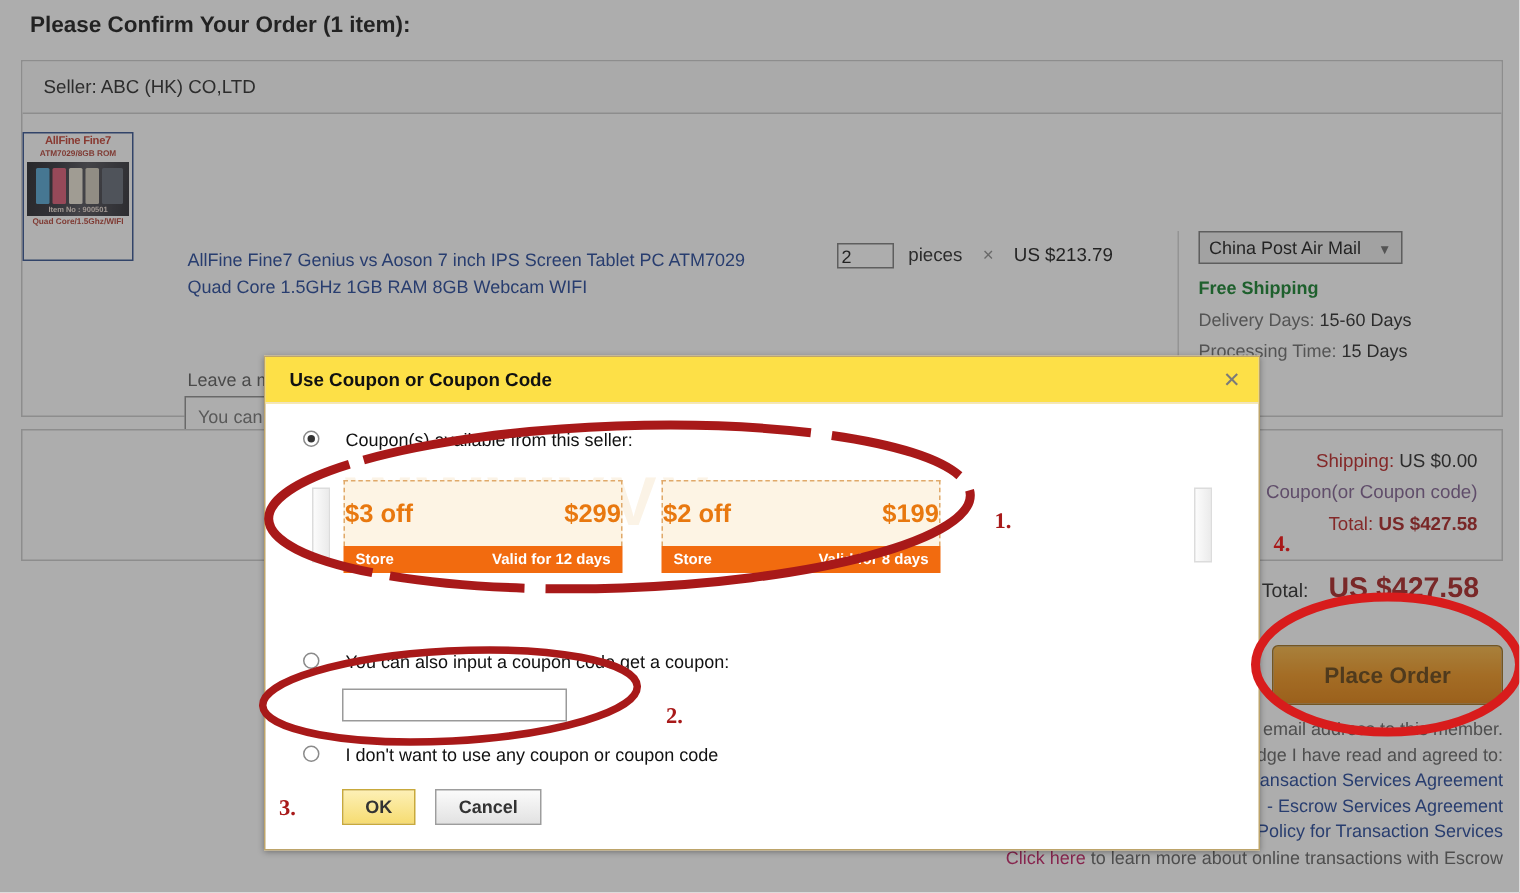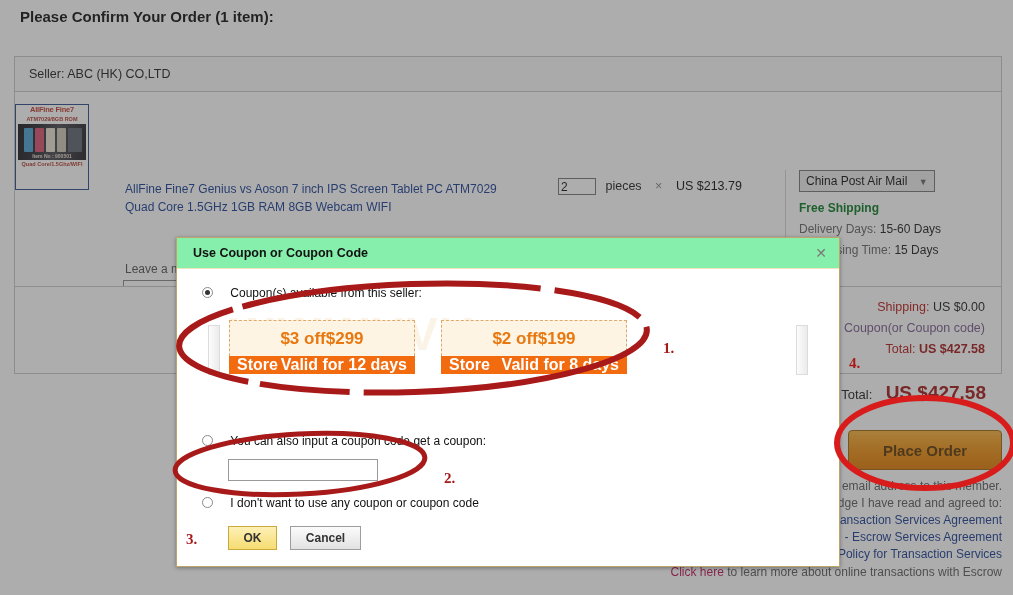--- a/index.html
+++ b/index.html
@@ -12,21 +12,21 @@
   #page{position:absolute;inset:0;background:#fff;}
 
   #page-title{
     position:absolute;left:20px;top:8px;
     font-size:15px;font-weight:bold;color:#111;
   }
 
   
   #order-card{
     position:absolute;left:14px;top:40px;width:988px;height:238px;
-    border:1px solid #c9c9c9;background:#fff;box-sizing:border-box;margin-top:16px;
+    border:1px solid #c9c9c9;background:#fff;box-sizing:border-box;
   }
   #seller-bar{
     height:35px;line-height:35px;padding-left:14px;
     border-bottom:1px solid #c9c9c9;background:#fafafa;
     font-size:12.5px;color:#222;box-sizing:border-box;
   }
   #item-row{position:relative;height:200px;}
   #thumb{
     position:absolute;left:0;top:12px;width:74px;height:86px;
     border:1px solid #2b4a8b;background:#fff;box-sizing:border-box;
@@ -127,21 +127,21 @@
   
   #dim{position:absolute;inset:0;background:rgba(60,60,60,.42);}
 
   
   #modal{
     position:absolute;left:176px;top:237px;width:664px;height:330px;
     background:#fff;border:1px solid #bda46a;box-sizing:border-box;
     box-shadow:0 1px 4px rgba(0,0,0,.35);
   }
   #modal-head{
-    height:31px;background:#86efac;border-bottom:1px solid #f0e3c0;
+    height:31px;background:#fde047;border-bottom:1px solid #f0e3c0;
     display:flex;align-items:center;box-sizing:border-box;padding:0 12px 0 16px;
   }
   #modal-title{font-size:12.5px;font-weight:bold;color:#111;flex:1;}
   #modal-close{font-size:14px;color:#7a7a7a;cursor:pointer;line-height:1;}
 
   #modal-body{position:relative;padding:16px 0 0 0;height:298px;box-sizing:border-box;}
 
   .radio{
     width:11px;height:11px;border:1px solid #8a8a8a;border-radius:50%;
     background:#fff;display:inline-block;vertical-align:middle;position:relative;
@@ -173,26 +173,26 @@
   #watermark{
     position:absolute;left:22px;top:-4px;width:560px;height:60px;
     font-size:46px;font-weight:bold;color:#fbf3e6;letter-spacing:4px;
     white-space:nowrap;overflow:hidden;user-select:none;
   }
 
   .coupon{
     position:absolute;top:9px;width:186px;height:62px;cursor:pointer;
   }
   .coupon .top{
-    height:36px;background:#fdf4e4;border:1px dashed #e0a96a;border-bottom:none;
-    display:flex;align-items:center;justify-content:center;box-sizing:border-box;
+    height:44px;background:#fdf4e4;border:1px dashed #e0a96a;border-bottom:none;
+    display:flex;align-items:center;justify-content:space-between;box-sizing:border-box;
   }
   .coupon .amt{font-size:17px;font-weight:bold;color:#e8780f;}
   .coupon .bot{
-    height:18px;background:#f26b0f;color:#fff;font-size:16px;font-weight:bold;
+    height:18px;background:#f26b0f;color:#fff;font-size:10px;font-weight:bold;
     display:flex;align-items:center;justify-content:space-between;
     padding:0 8px;box-sizing:border-box;
   }
   #cp0{left:21px;}
   #cp1{left:209px;padding-left:24px;}
 
   #code-input{
     position:absolute;left:228px;top:459px;width:150px;height:22px;
     border:1px solid #9a9a9a;background:#fff;box-sizing:border-box;
   }

